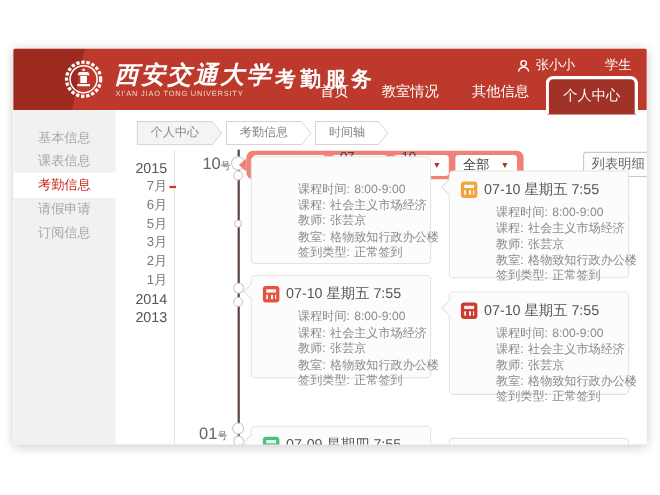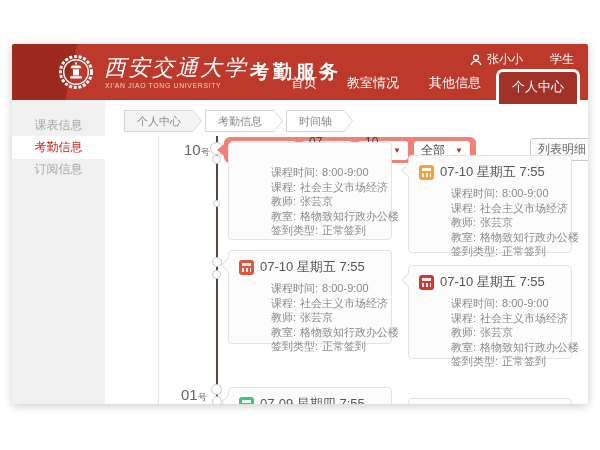--- a/index.html
+++ b/index.html
@@ -7,21 +7,21 @@
     font-family:"Liberation Sans","DejaVu Sans",sans-serif; }
   .stage { position:relative; width:600px; height:450px; background:#fff; overflow:hidden; }
   .win { position:absolute; left:12px; top:44px; width:576px; height:360px; background:#fff;
     border-radius:2px; box-shadow:0 2px 10px rgba(0,0,0,.2); overflow:hidden; }
 
   
   .appbar { position:absolute; left:0; top:0; right:0; height:56px; z-index:5;
     background:linear-gradient(102deg,#9d2a1e 0 11%,#bc392b 11.2% 100%); }
   .logo { position:absolute; left:46px; top:10px; width:36px; height:36px; }
   .brand-cn { position:absolute; left:92px; top:9px; color:#fff; font-family:"DejaVu Serif",serif;
-    font-style:italic; font-weight:normal; font-size:22px; letter-spacing:2px; white-space:nowrap; }
+    font-style:italic; font-weight:bold; font-size:22px; letter-spacing:2px; white-space:nowrap; }
   .brand-en { position:absolute; left:93px; top:38px; color:#f0d4cd; font-size:6.8px;
     letter-spacing:.7px; white-space:nowrap; }
   .service { position:absolute; left:238px; top:15px; color:#fff; font-size:19px; font-weight:bold;
     letter-spacing:4px; white-space:nowrap; }
   .user { position:absolute; right:14px; top:7px; display:flex; align-items:center; gap:5px;
     color:#fff; font-size:12px; }
   .user .role { margin-left:22px; }
   .nav { position:absolute; right:8px; bottom:0; display:flex; align-items:flex-end; }
   .nav-item { color:#fff; font-size:13px; padding:8px 15px; cursor:pointer; white-space:nowrap; }
   .nav-item.active { background:#a03227; border:3px solid #fff; border-bottom:none;
@@ -110,39 +110,52 @@
       </div>
       <div class="nav">
           <div class="nav-item">首页</div>
           <div class="nav-item">教室情况</div>
           <div class="nav-item">其他信息</div>
           <div class="nav-item active">个人中心</div>
         </div>
     </div>
 
     <div class="sidebar">
+        <div class="side-item">基本信息</div>
         <div class="side-item">课表信息</div>
         <div class="side-item active">考勤信息</div>
+        <div class="side-item">请假申请</div>
         <div class="side-item">订阅信息</div>
       </div>
 
     <div class="breadcrumb">
         <div class="crumb">
           <i>个人中心</i>
         </div>
         <div class="crumb">
           <i>考勤信息</i>
         </div>
         <div class="crumb">
           <i>时间轴</i>
         </div>
       </div>
 
     <div class="vline"></div>
     <div class="tline"></div>
+    <div class="months">
+        <div class="m-item year">2015</div>
+        <div class="m-item">7月<span class="tick"></span></div>
+        <div class="m-item">6月</div>
+        <div class="m-item">5月</div>
+        <div class="m-item">3月</div>
+        <div class="m-item">2月</div>
+        <div class="m-item">1月</div>
+        <div class="m-item year">2014</div>
+        <div class="m-item year">2013</div>
+      </div>
 
     <div class="daylab" style="left:172px; top:97px;">
       <span class="num">10</span><span class="suf">号</span>
     </div>
     <div class="daylab" style="left:169px; top:342px;">
       <span class="num">01</span><span class="suf">号</span>
     </div>
 
     <div class="node" style="left:198px;top:98px;width:13px;height:13px;"></div>
     <div class="node" style="left:200px;top:111px;width:9px;height:9px;"></div>

